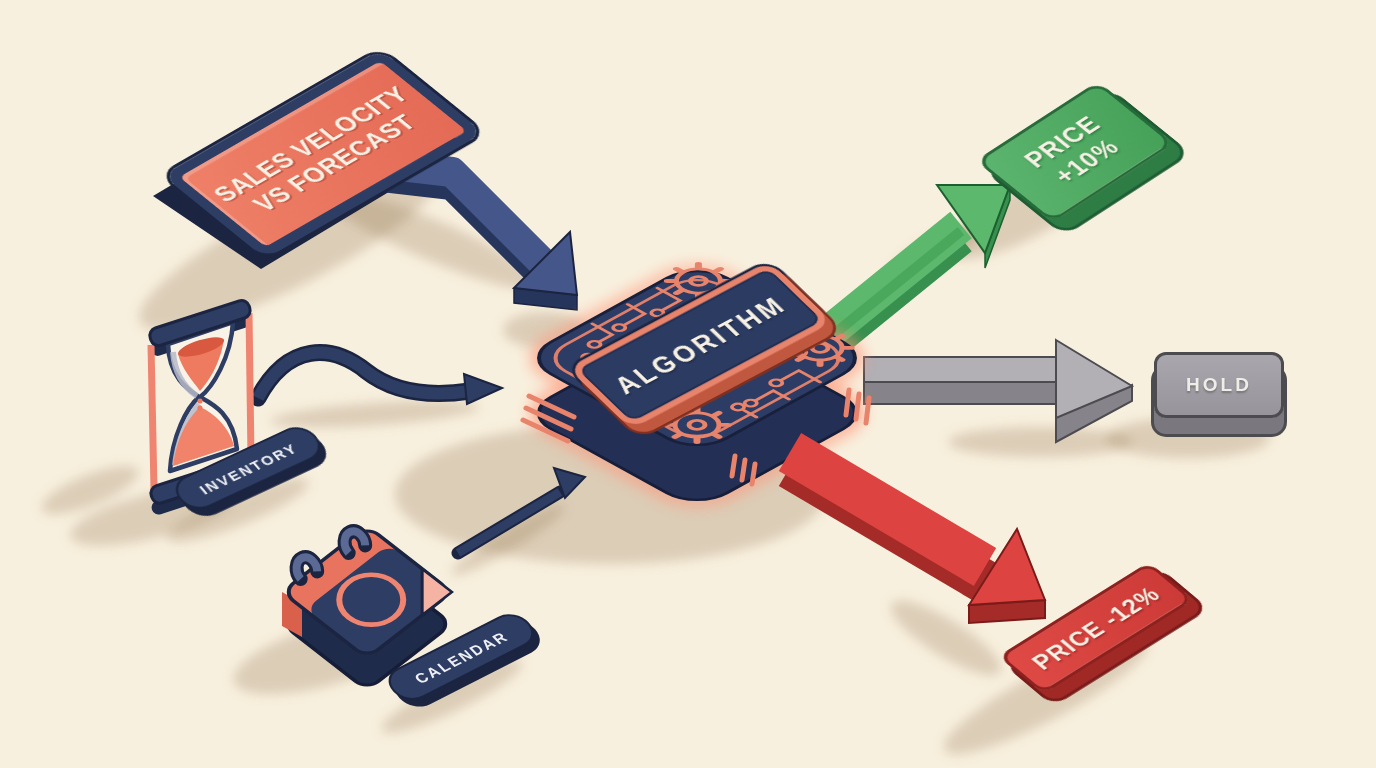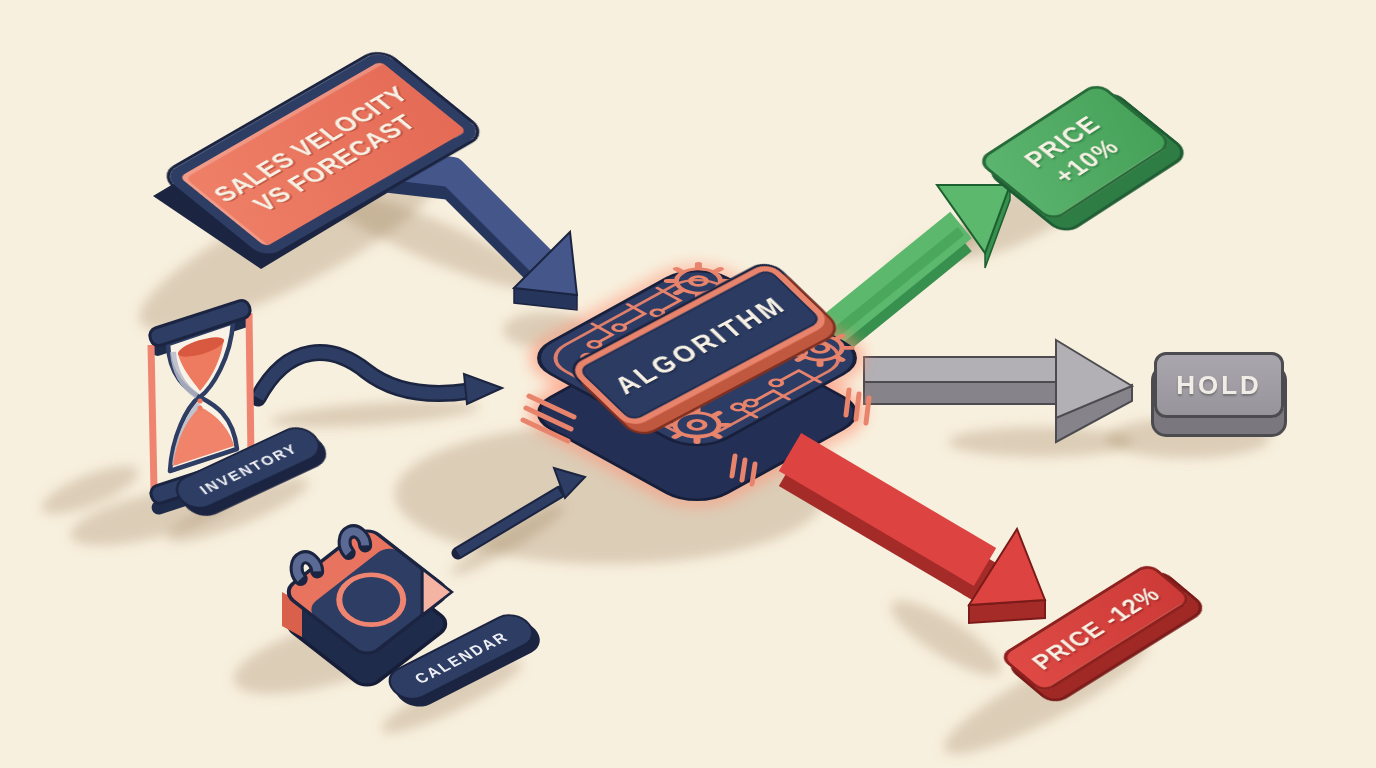--- a/index.html
+++ b/index.html
@@ -60,21 +60,21 @@
     box-shadow:0 15px 0 #2e7d44, 0 15px 0 3px #1e5c33;
     font-size:24px;line-height:1.2;letter-spacing:1px;
     text-shadow:0 2px 2px rgba(0,60,20,0.35);
   }
   .box-hold{
     left:1219px;top:385px;width:130px;height:66px;
     transform:translate(-50%,-50%);
     background:linear-gradient(180deg,#a9a7ad,#97959b);
     border:3px solid #4c4b50;border-radius:12px;
     box-shadow:0 16px 0 #7a787e, 0 16px 0 3px #4c4b50;
-    font-size:26px;letter-spacing:3px;color:#f0ede6;
+    font-size:19px;letter-spacing:3px;color:#f0ede6;
     text-shadow:0 2px 2px rgba(40,40,40,0.35);
   }
   .box-down{
     left:1096px;top:628px;width:178px;height:56px;
     transform:translate(-50%,-50%) rotate(-32deg) skewX(18deg);
     background:linear-gradient(115deg,#df4a45,#cc3a37);
     border:3px solid #8e201e;border-radius:12px;
     box-shadow:0 13px 0 #a02926, 0 13px 0 3px #7a1b19;
     font-size:23px;letter-spacing:1px;
     text-shadow:0 2px 2px rgba(90,10,10,0.4);

